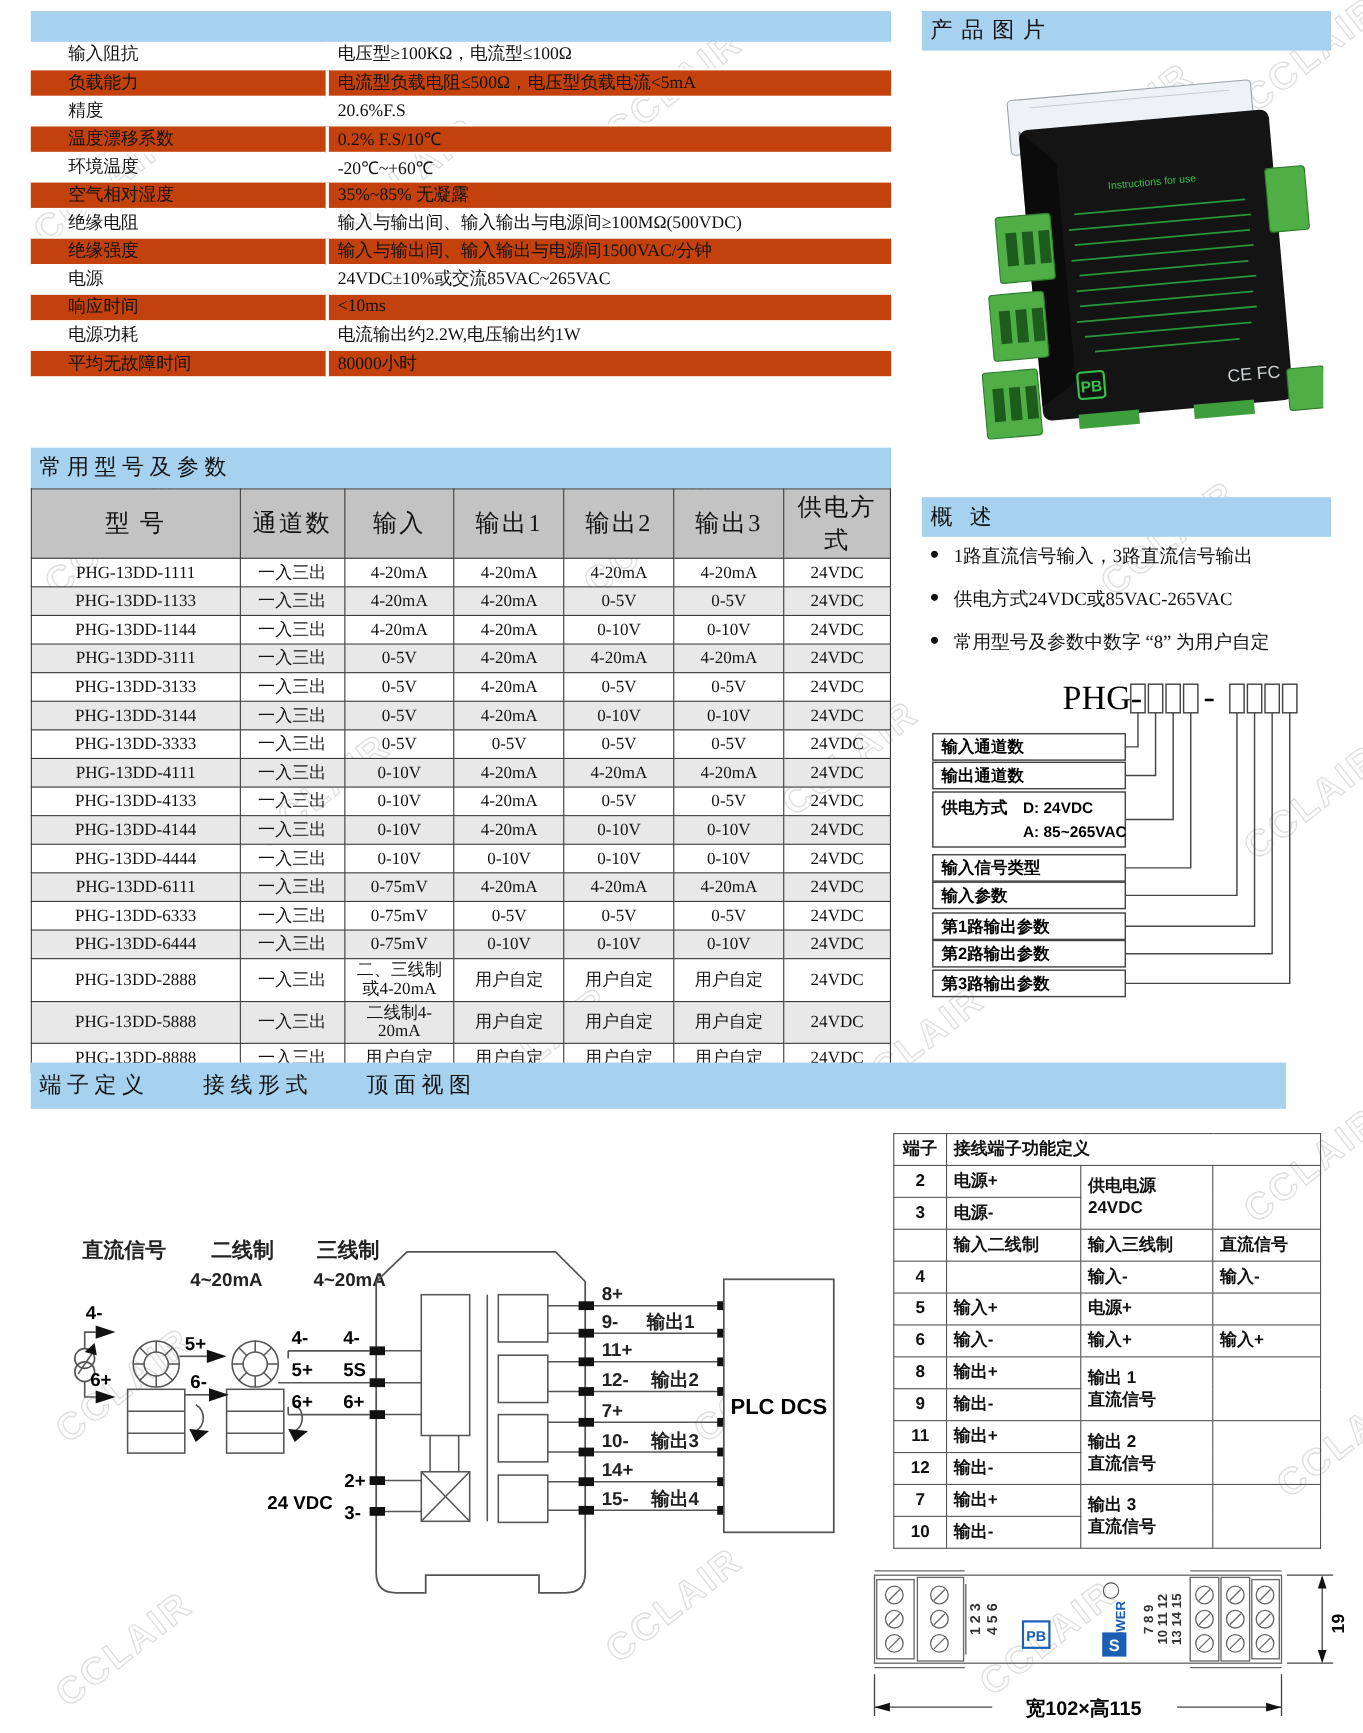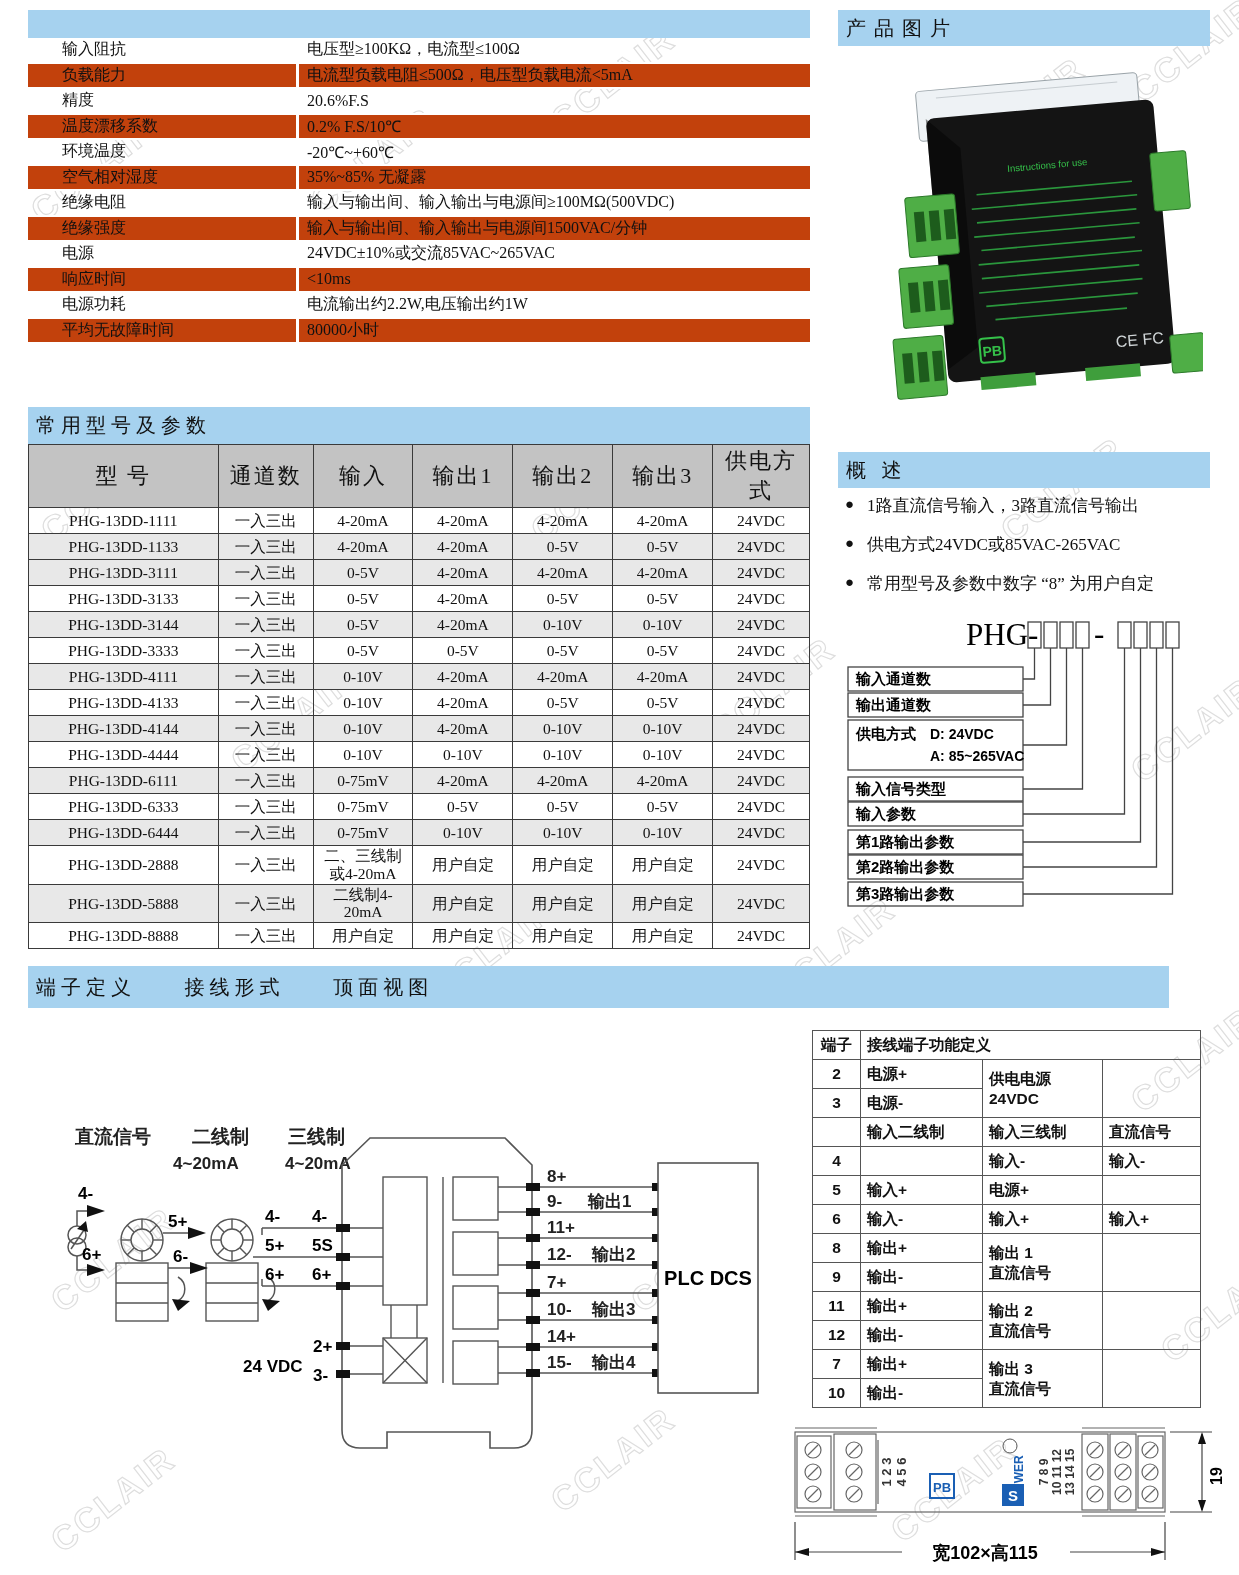--- a/index.html
+++ b/index.html
@@ -203,20 +203,29 @@
         </tr>
         <tr class="alt">
           <td>PHG-13DD-1133</td>
           <td>一入三出</td>
           <td>4-20mA</td>
           <td>4-20mA</td>
           <td>0-5V</td>
           <td>0-5V</td>
           <td>24VDC</td>
         </tr>
+        <tr>
+          <td>PHG-13DD-1144</td>
+          <td>一入三出</td>
+          <td>4-20mA</td>
+          <td>4-20mA</td>
+          <td>0-10V</td>
+          <td>0-10V</td>
+          <td>24VDC</td>
+        </tr>
         <tr class="alt">
           <td>PHG-13DD-3111</td>
           <td>一入三出</td>
           <td>0-5V</td>
           <td>4-20mA</td>
           <td>4-20mA</td>
           <td>4-20mA</td>
           <td>24VDC</td>
         </tr>
         <tr>

